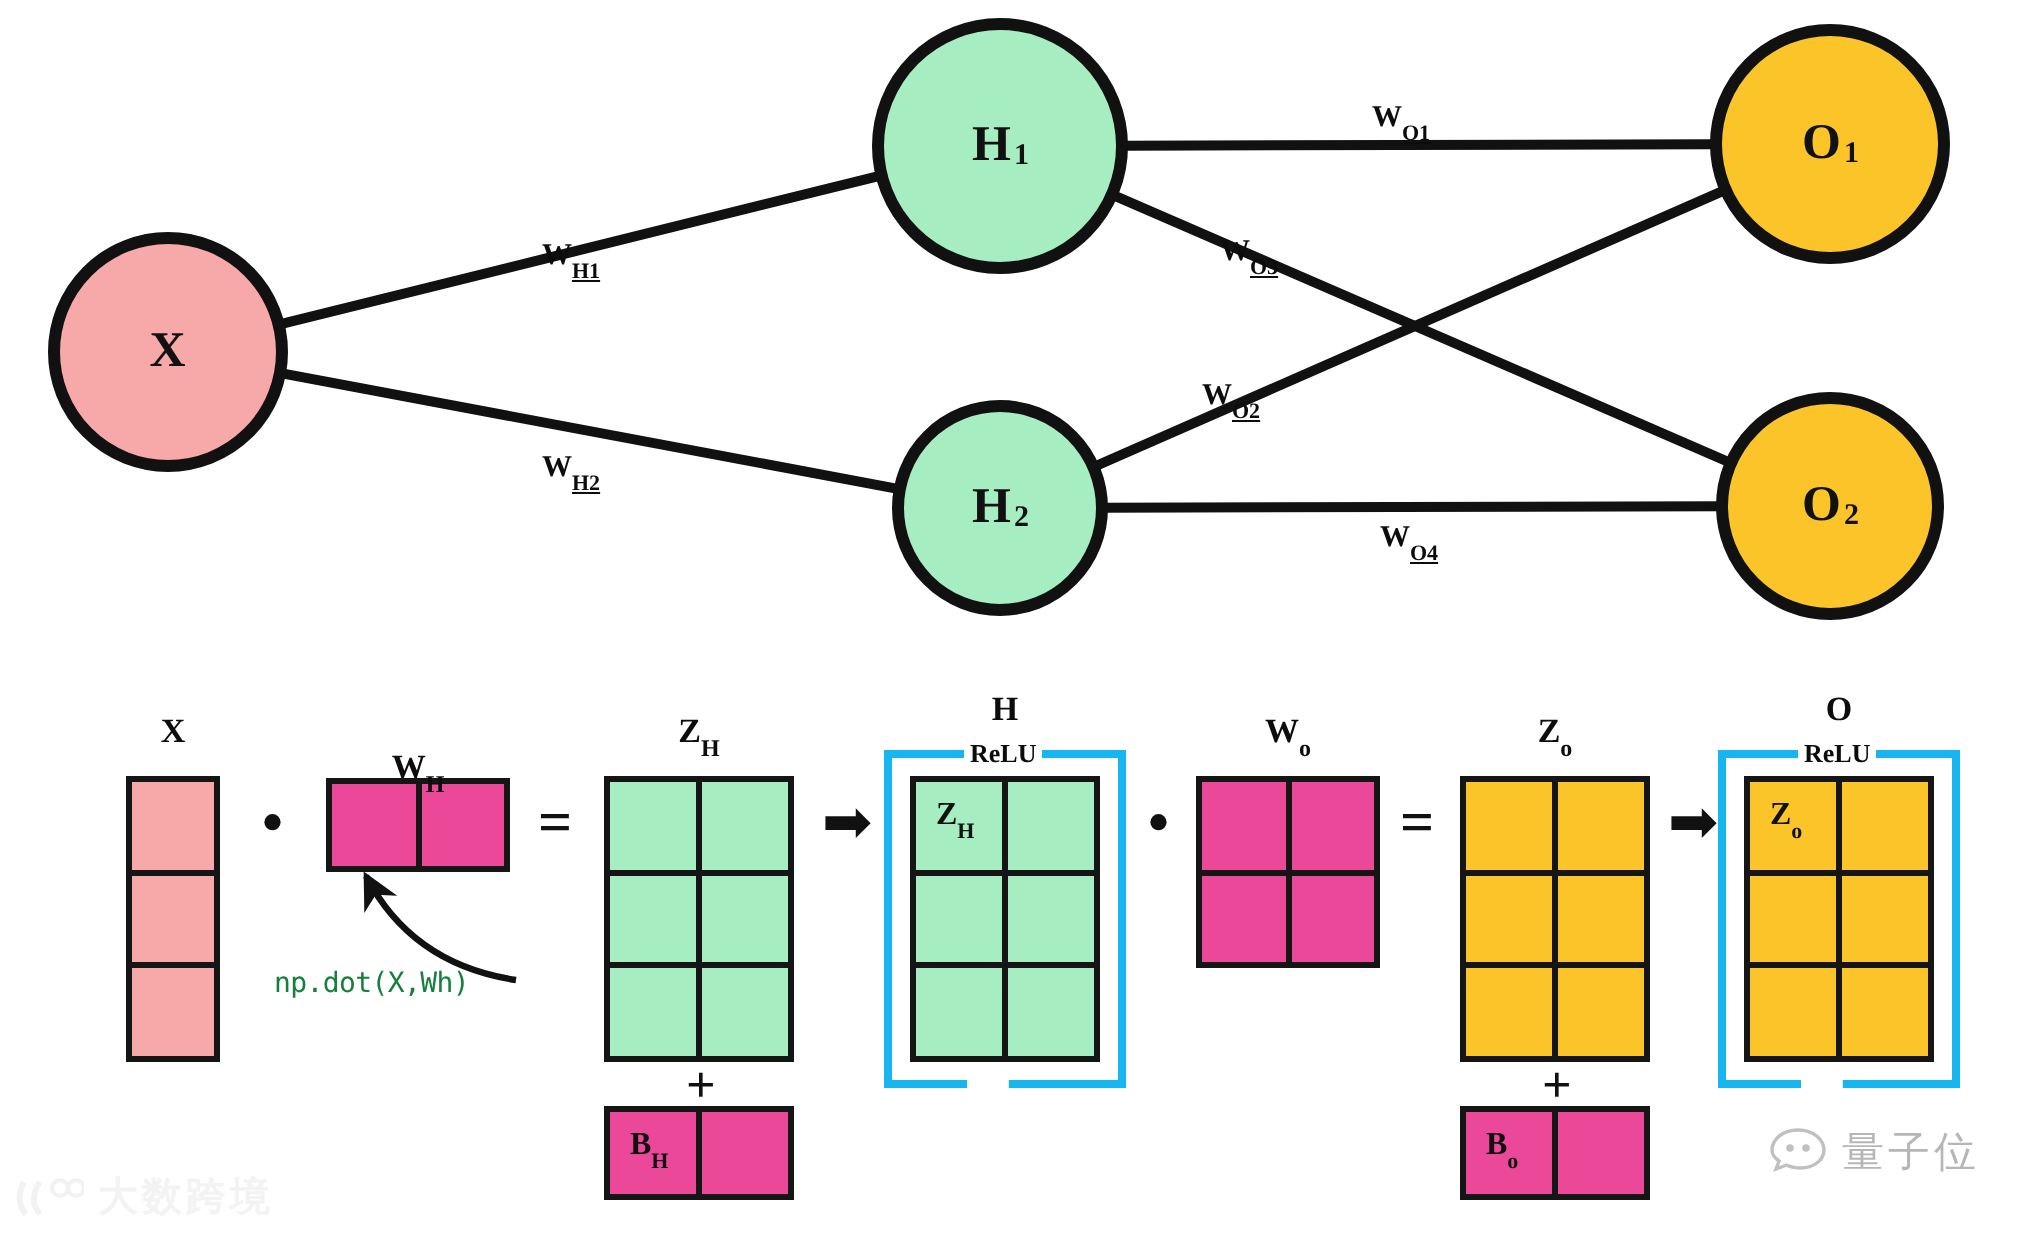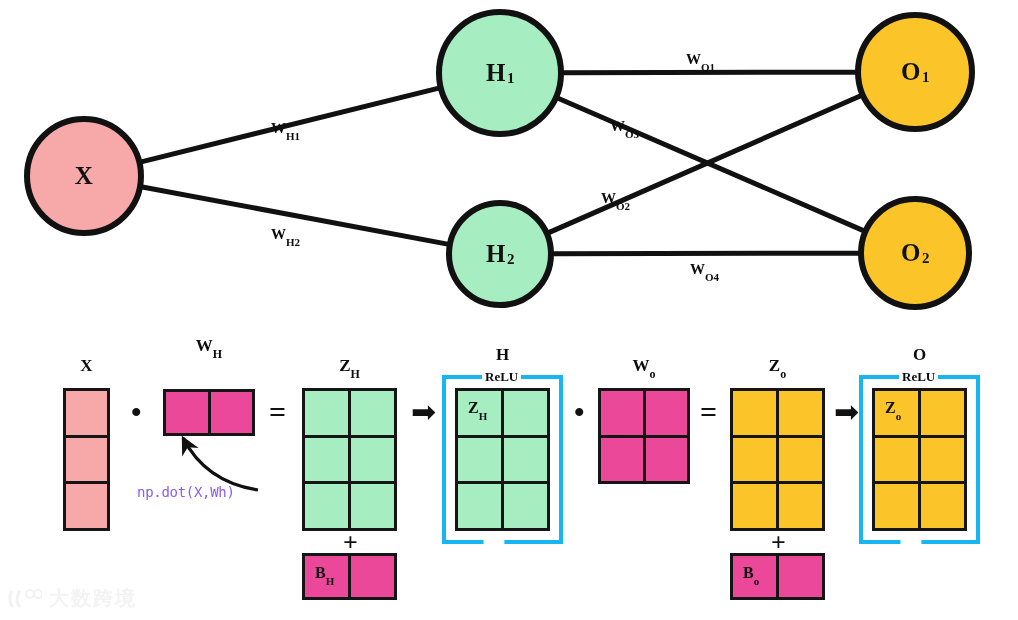--- a/index.html
+++ b/index.html
@@ -54,20 +54,21 @@
     font-weight: bold;
     font-size: 15px;
     color: #0c0c0c;
     white-space: nowrap;
   }
   .edge-label .sub {
     font-size: 11px;
     vertical-align: sub;
     position: relative;
     top: 3px;
+    text-decoration: underline;
   }
 
   
   .mat-label {
     position: absolute;
     font-family: "Liberation Serif", "DejaVu Serif", serif;
     font-weight: bold;
     font-size: 17px;
     color: #0c0c0c;
     white-space: nowrap;
@@ -132,21 +133,21 @@
     line-height: 1;
     font-size: 30px;
     color: #111111;
     font-family: "DejaVu Sans", sans-serif;
   }
 
   .code-note {
     position: absolute;
     font-family: "DejaVu Sans Mono", "Liberation Mono", monospace;
     font-size: 14px;
-    color: #8b5cf6;
+    color: #15803d;
     white-space: nowrap;
     letter-spacing: -0.3px;
   }
 
   .relu-text {
     position: absolute;
     font-family: "Liberation Serif", "DejaVu Serif", serif;
     font-weight: bold;
     font-size: 13px;
     color: #0c0c0c;
@@ -229,21 +230,21 @@
       <div class="matrix" style="left: 63px; top: 388px; width: 47px; height: 143px; grid-template-columns: repeat(1, 1fr); grid-template-rows: repeat(3, 1fr);">
         <div class="cell pink"></div>
         <div class="cell pink"></div>
         <div class="cell pink"></div>
       </div>
       <div class="mat-label" style="left: 63px; top: 356px; width: 47px;"><span>X</span></div>
       <div class="matrix" style="left: 163px; top: 389px; width: 92px; height: 47px; grid-template-columns: repeat(2, 1fr); grid-template-rows: repeat(1, 1fr);">
         <div class="cell gray"></div>
         <div class="cell gray"></div>
       </div>
-      <div class="mat-label" style="left: 163px; top: 336px; width: 92px;"><span>W</span><span class="sub">H</span></div>
+      <div class="mat-label" style="left: 163px; top: 374px; width: 92px;"><span>W</span><span class="sub">H</span></div>
       <div class="matrix" style="left: 302px; top: 388px; width: 95px; height: 143px; grid-template-columns: repeat(2, 1fr); grid-template-rows: repeat(3, 1fr);">
         <div class="cell green"></div>
         <div class="cell green"></div>
         <div class="cell green"></div>
         <div class="cell green"></div>
         <div class="cell green"></div>
         <div class="cell green"></div>
       </div>
       <div class="mat-label" style="left: 302px; top: 356px; width: 95px;"><span>Z</span><span class="sub">H</span></div>
       <div class="matrix" style="left: 302px; top: 553px; width: 95px; height: 47px; grid-template-columns: repeat(2, 1fr); grid-template-rows: repeat(1, 1fr);">
@@ -329,14 +330,22 @@
   <div class="watermark wm-left">
     <svg width="34" height="22" viewBox="0 0 34 22">
       <path d="M4 3 C1 8 1 15 5 19" stroke="#e8e8e8" stroke-width="3" fill="none"></path>
       <path d="M12 3 C8 8 8 15 12 19" stroke="#e8e8e8" stroke-width="3" fill="none"></path>
       <circle cx="22" cy="6" r="4" stroke="#e8e8e8" stroke-width="2" fill="none"></circle>
       <circle cx="30" cy="6" r="4" stroke="#e8e8e8" stroke-width="2" fill="none"></circle>
     </svg>
     <span class="wm-text-left">大数跨境</span>
   </div>
 
+  <div class="watermark wm-right">
+    <svg width="30" height="26" viewBox="0 0 30 26">
+      <path d="M15 2 C23 2 28 7 28 12 C28 17 23 21 16 21 C13 21 11 20.4 9 19.6 L4 21.5 L5.5 17.5 C3 15.7 2 14 2 12 C2 7 7 2 15 2 Z" stroke="#9a9a9a" stroke-width="1.7" fill="none"></path>
+      <circle cx="11" cy="11" r="1.9" fill="#9a9a9a"></circle>
+      <circle cx="19" cy="11" r="1.9" fill="#9a9a9a"></circle>
+    </svg>
+    <span class="wm-text-right">量子位</span>
+  </div>
 
 </div>
 
 </body></html>

